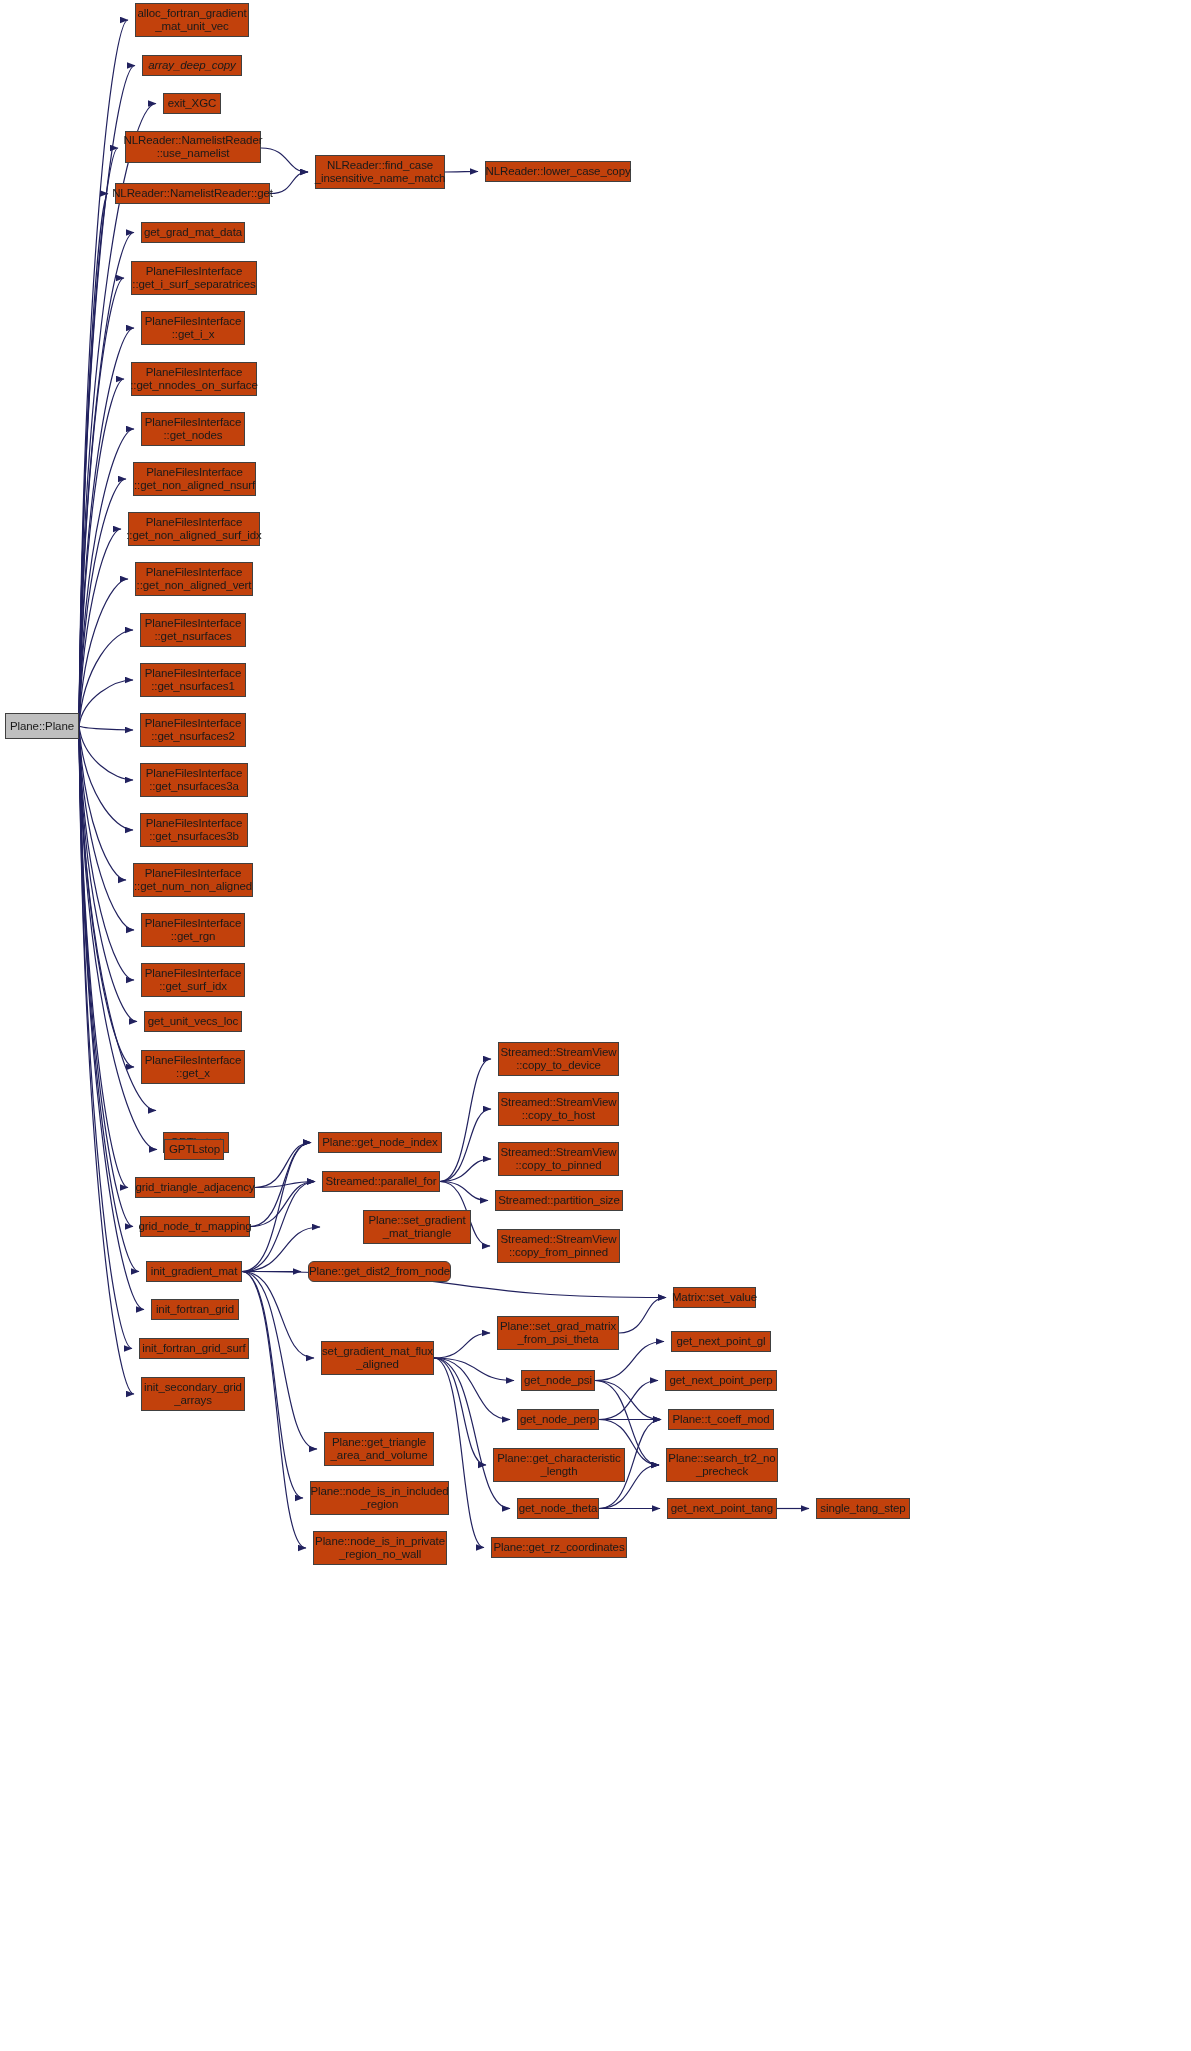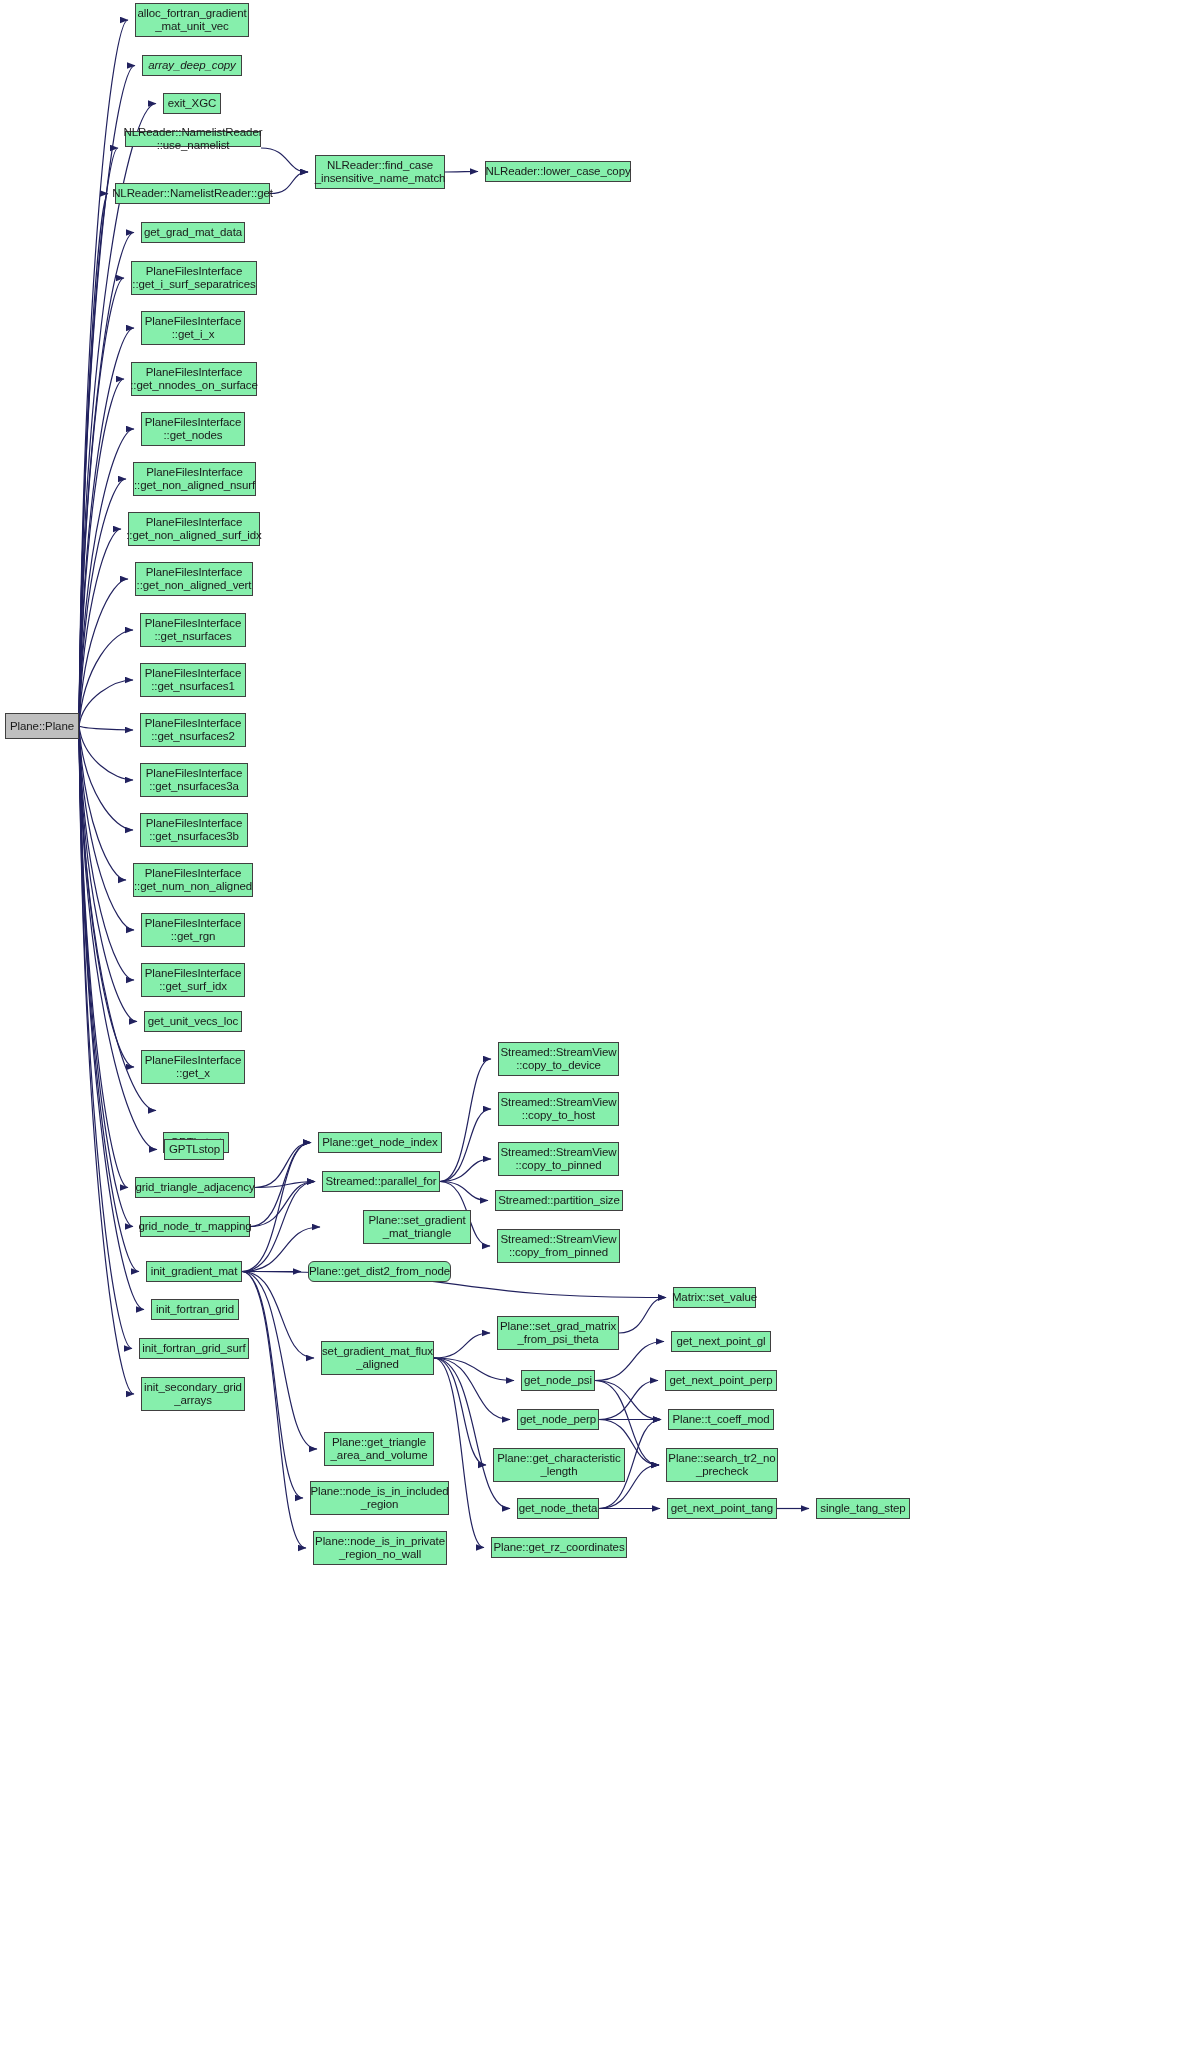--- a/index.html
+++ b/index.html
@@ -19,21 +19,21 @@
     position: absolute;
     left: 0; top: 0;
     width: 1191px;
     height: 2051px;
     pointer-events: none;
   }
   .node {
     position: absolute;
     box-sizing: border-box;
     border: 1px solid #404040;
-    background: #86efac;
+    background: #c2410c;
     color: #1a1a1a;
     font-size: 11.5px;
     line-height: 12.6px;
     display: flex;
     align-items: center;
     justify-content: center;
     text-align: center;
     white-space: pre-line;
     letter-spacing: -0.1px;
     z-index: 5;
@@ -125,21 +125,21 @@
         <path d="M599,1508.5 C636.4,1508.5 629.6,1508.5 660,1508.5" marker-end="url(#arrow)"></path>
         <path d="M777,1508.5 C803,1508.5 790,1508.5 809,1508.5" marker-end="url(#arrow)"></path>
       </g>
   </svg>
   <div id="node-layer">
       <div class="node root" style="left: 5px; top: 713px; width: 74px; height: 26px;"><span>Plane::Plane</span></div>
       <div class="node" style="left: 135px; top: 3px; width: 114px; height: 34px;"><span>alloc_fortran_gradient
 _mat_unit_vec</span></div>
       <div class="node" style="left: 142px; top: 55px; width: 100px; height: 21px; font-style: italic;"><span>array_deep_copy</span></div>
       <div class="node" style="left: 163px; top: 93px; width: 58px; height: 21px;"><span>exit_XGC</span></div>
-      <div class="node" style="left: 125px; top: 131px; width: 136px; height: 16px;"><span>NLReader::NamelistReader
+      <div class="node" style="left: 125px; top: 131px; width: 136px; height: 32px;"><span>NLReader::NamelistReader
 ::use_namelist</span></div>
       <div class="node" style="left: 115px; top: 183px; width: 155px; height: 21px;"><span>NLReader::NamelistReader::get</span></div>
       <div class="node" style="left: 315px; top: 155px; width: 130px; height: 34px;"><span>NLReader::find_case
 _insensitive_name_match</span></div>
       <div class="node" style="left: 485px; top: 161px; width: 146px; height: 21px;"><span>NLReader::lower_case_copy</span></div>
       <div class="node" style="left: 141px; top: 222px; width: 104px; height: 21px;"><span>get_grad_mat_data</span></div>
       <div class="node" style="left: 131px; top: 261px; width: 126px; height: 34px;"><span>PlaneFilesInterface
 ::get_i_surf_separatrices</span></div>
       <div class="node" style="left: 141px; top: 311px; width: 104px; height: 34px;"><span>PlaneFilesInterface
 ::get_i_x</span></div>

